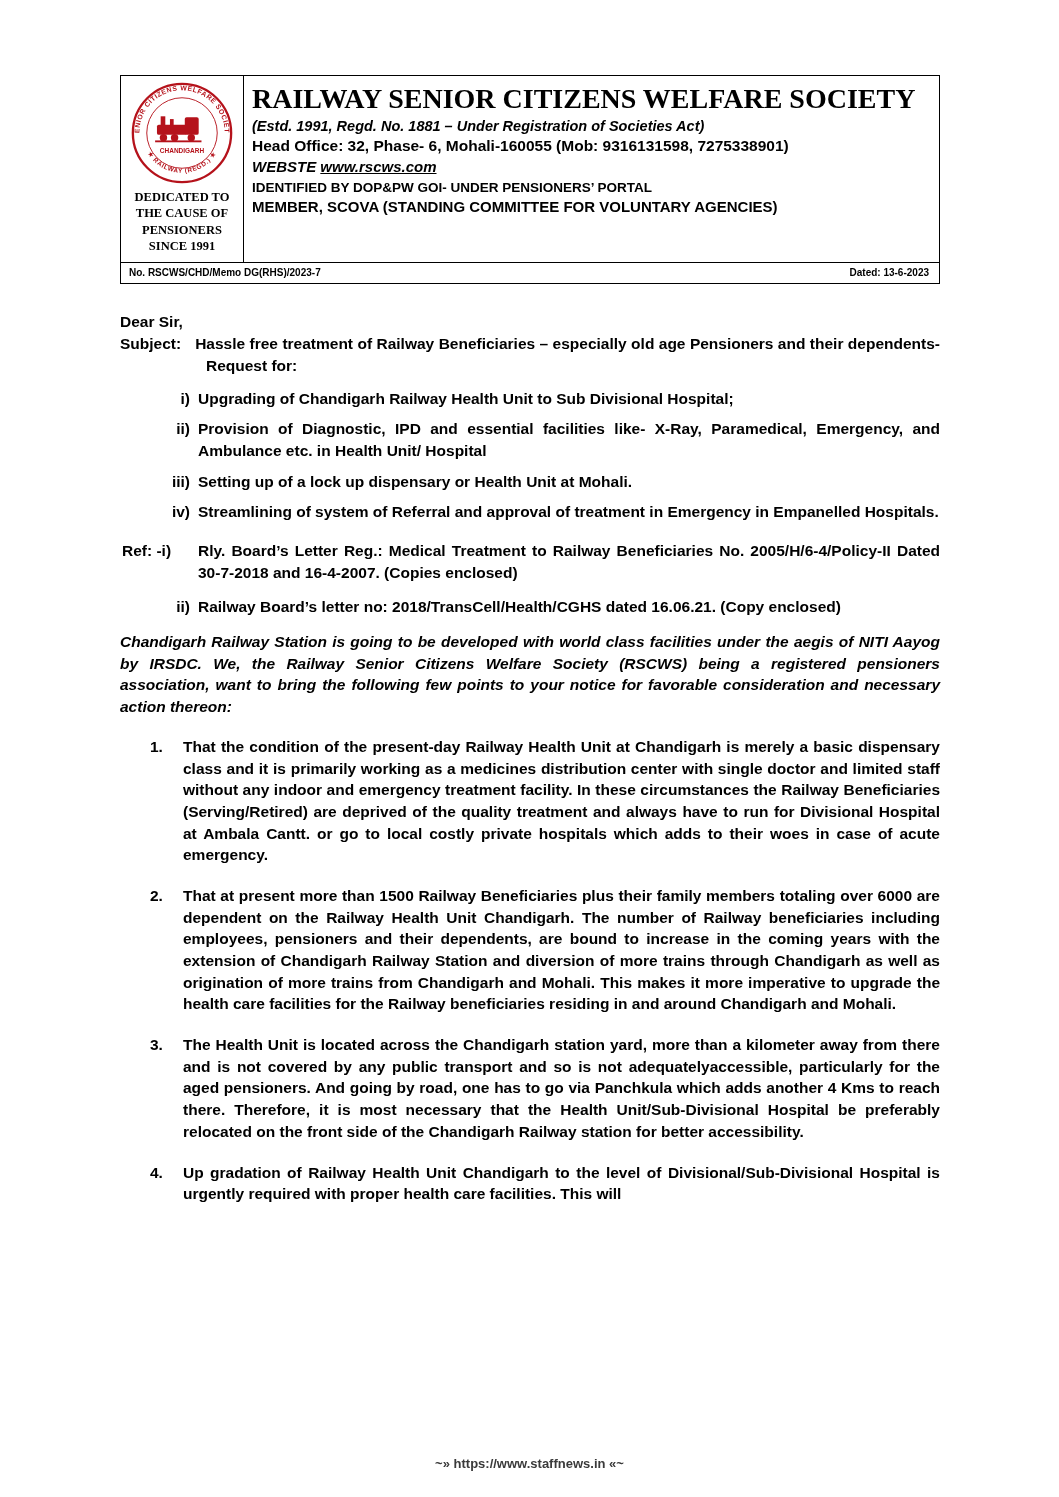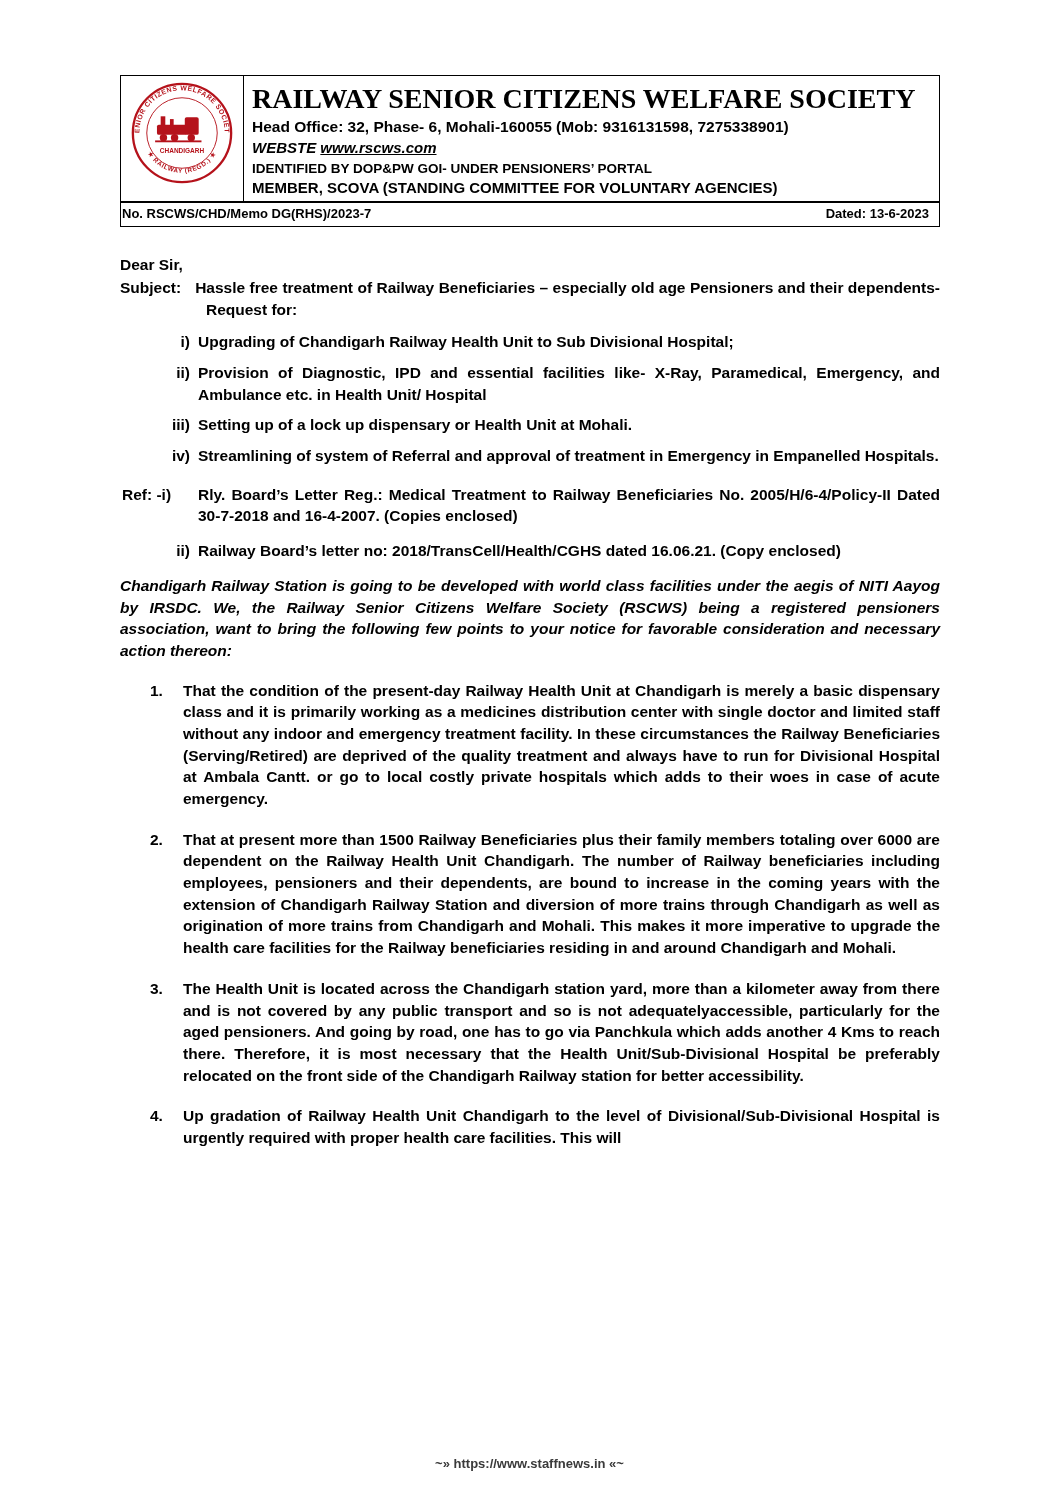--- a/index.html
+++ b/index.html
@@ -26,21 +26,21 @@
   .estd { font-style: italic; font-size: 14.5px; margin-top: 3px; }
   .office { font-size: 15.5px; margin-top: 3px; }
   .website { font-style: italic; font-size: 15px; margin-top: 3px; }
   .site-link { color: #000; text-decoration: underline; }
   .identified { font-size: 13.5px; margin-top: 5px; }
   .member { font-size: 15px; margin-top: 3px; }
   
   .ref-bar {
     display: flex; justify-content: space-between;
     border: 1.5px solid #000; margin-top: -1.5px;
-    padding: 4px 10px 5px 1px; font-size: 13px;
+    padding: 4px 10px 5px 8px; font-size: 10px;
   }
   
   .body { padding-top: 27px; font-size: 15.5px; line-height: 1.4; }
   .addressee { margin-bottom: 27px; }
   .salutation { margin-bottom: 1px; }
   .hang { padding-left: 86px; text-indent: -86px; text-align: justify; }
   .hang .lbl { margin-right: 14px; }
   .sub-points { margin-top: 11px; }
   .point { display: flex; margin-bottom: 9px; }
   .point .num { flex: 0 0 78px; text-align: right; padding-right: 8px; }
@@ -85,23 +85,25 @@
           <rect x="58" y="38" width="15" height="19" rx="2"></rect>
           <rect x="32" y="37" width="5" height="10"></rect>
           <rect x="42" y="40" width="4" height="7"></rect>
           <circle cx="35" cy="60" r="4"></circle>
           <circle cx="47" cy="60" r="4"></circle>
           <circle cx="65" cy="60" r="4"></circle>
           <rect x="26" y="63" width="50" height="2"></rect>
         </g>
         <text x="55" y="77" font-size="7" fill="#b5121b" font-weight="bold" text-anchor="middle" font-family="Liberation Sans, sans-serif">CHANDIGARH</text>
       </svg>
+      <div class="dedication">DEDICATED TO THE CAUSE OF PENSIONERS SINCE 1991</div>
     </div>
     <div class="head-text">
       <div class="org-name">RAILWAY SENIOR CITIZENS WELFARE SOCIETY</div>
+      <div class="estd">(Estd. 1991, Regd. No. 1881 – Under Registration of Societies Act)</div>
       <div class="office">Head Office: 32, Phase- 6, Mohali-160055 (Mob: 9316131598, 7275338901)</div>
       <div class="website">
         <span>WEBSTE</span>
         <a href="#" class="site-link">www.rscws.com</a>
       </div>
       <div class="identified">IDENTIFIED BY DOP&amp;PW GOI- UNDER PENSIONERS’ PORTAL</div>
       <div class="member">MEMBER, SCOVA (STANDING COMMITTEE FOR VOLUNTARY AGENCIES)</div>
     </div>
   </div>
 

